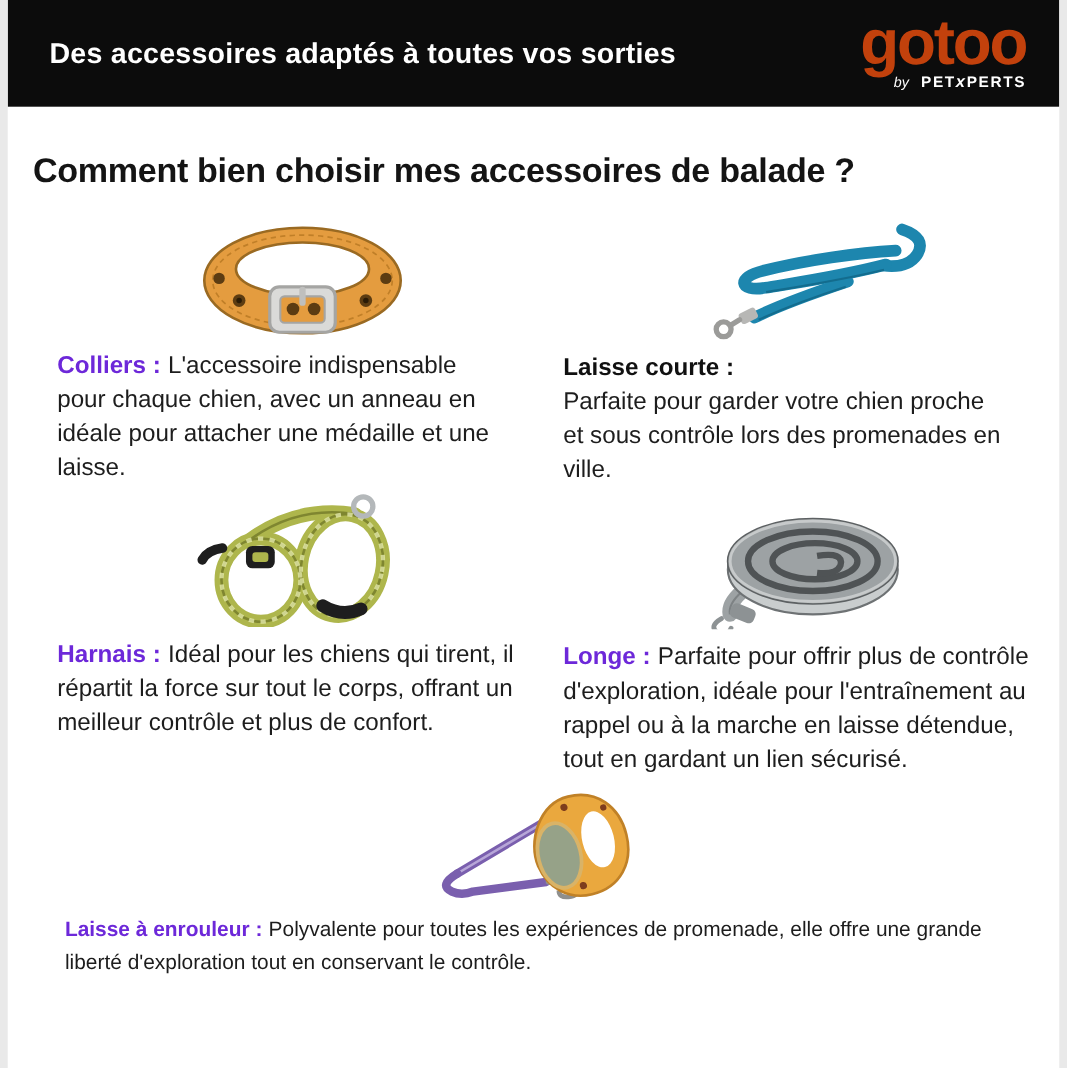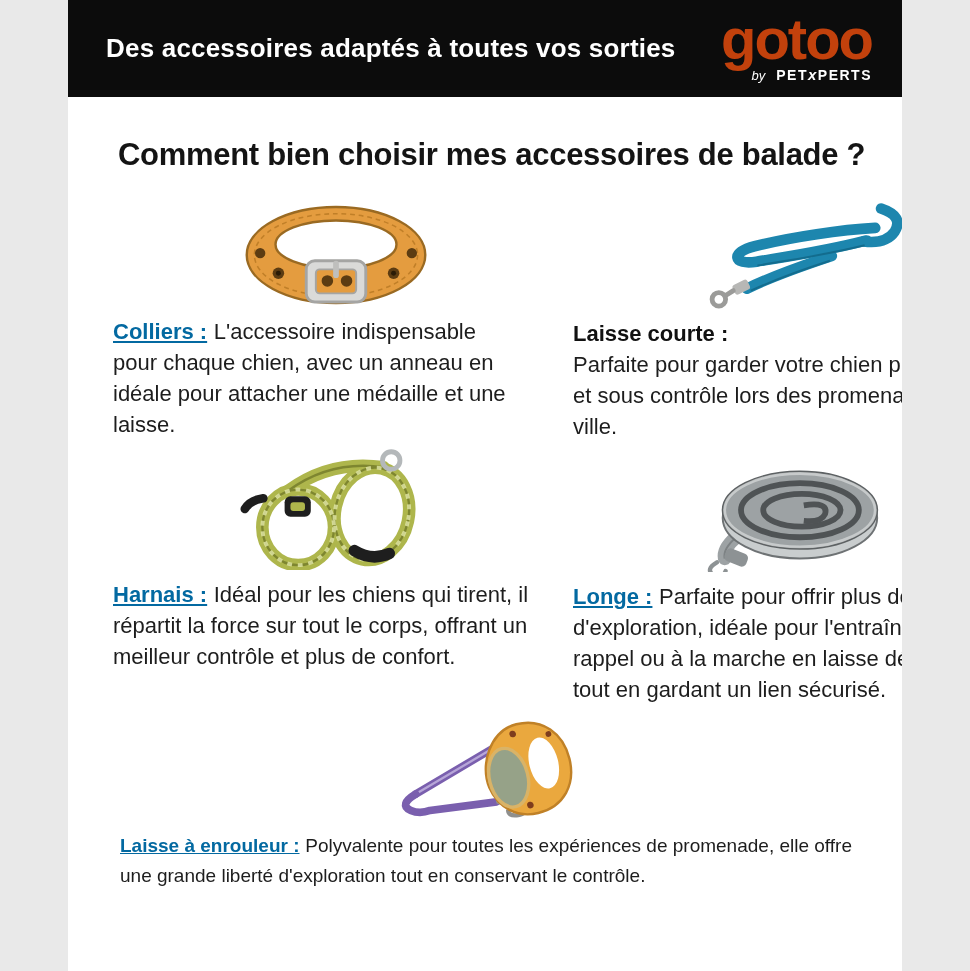--- a/index.html
+++ b/index.html
@@ -1,18 +1,18 @@
 <!DOCTYPE html>
 <html><head>
 <meta charset="utf-8">
 <style>
   * { margin:0; padding:0; box-sizing:border-box; }
   html,body { background:#e9e9e9; }
   .page {
-    width:834px; height:971px; background:#ffffff; margin:0 auto;
+    width:956px; height:971px; background:#ffffff; margin:0 auto;
     font-family:"Liberation Sans", sans-serif; color:#1d1d1d;
     position:relative; overflow:hidden;
   }
   
   .topbar {
     height:97px; background:#0c0c0c; display:flex; align-items:center;
     padding:0 18px 0 38px;
   }
   .tagline {
     color:#ffffff; font-size:26px; font-weight:700; letter-spacing:0.2px;
@@ -24,36 +24,36 @@
     display:block; line-height:0.95;
   }
   .logo-sub {
     color:#ffffff; display:block; margin-top:1px; font-size:14px;
     letter-spacing:1.5px; font-weight:700;
   }
   .logo-by { font-weight:400; font-style:italic; font-size:13px; letter-spacing:0; margin-right:11px; text-transform:lowercase; }
   .logo-x { font-style:italic; font-weight:700; text-transform:lowercase; font-size:15px; }
   
   h1.title {
-    margin:40px 30px 0 50px; font-size:31px; font-weight:800; color:#141414;
+    margin:40px 30px 0 23px; font-size:31px; font-weight:800; color:#141414;
     letter-spacing:-0.3px; white-space:nowrap;
   }
   
   .grid {
     display:grid; grid-template-columns:445px 450px; column-gap:15px;
     padding:6px 15px 0 45px;
   }
   .cell { position:relative; }
   .icon-box { display:flex; justify-content:center; align-items:flex-end; }
   .row1 .icon-box { height:126px; margin-top:2px; }
   .row2 .icon-box { height:114px; margin-top:16px; }
   .cell p { margin-top:9px; font-size:22px; line-height:31px; color:#1d1d1d; }
   .cell.c-left p { max-width:400px; }
   .cell.c-right p { max-width:450px; }
-  .lbl { font-weight:700; color:#0369a1; margin-right:0.30em;text-decoration:underline; }
+  .lbl { font-weight:700; color:#6d28d9; margin-right:0.30em; }
   .lbl-block { font-weight:700; color:#111; display:block; }
   
   .bottom { margin-top:12px; }
   .bottom .icon-box { height:106px; display:flex; justify-content:center; align-items:flex-end; }
   .bottom p {
     margin:8px 40px 0 52px; font-size:19px; line-height:30px; color:#1d1d1d;
     max-width:880px;
   }
   svg { display:block; }
 </style>

